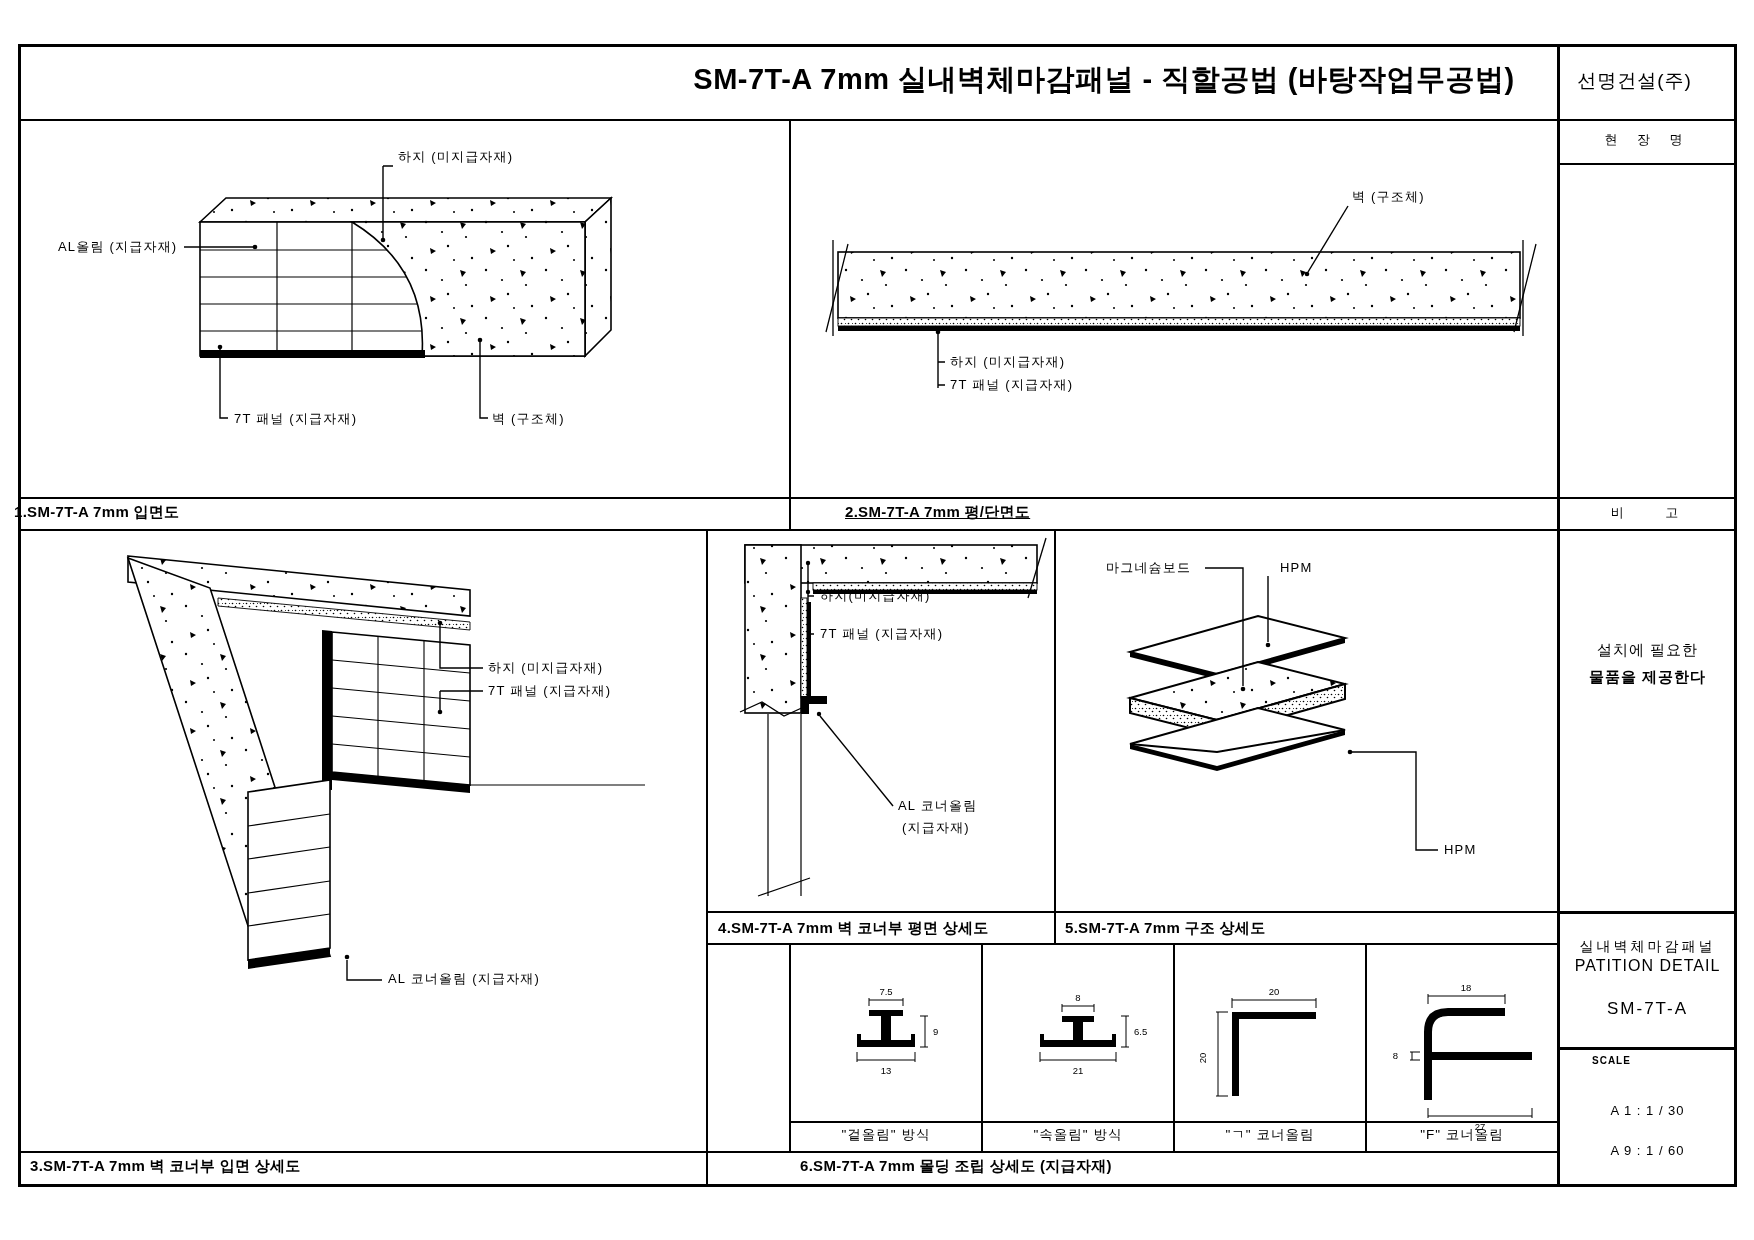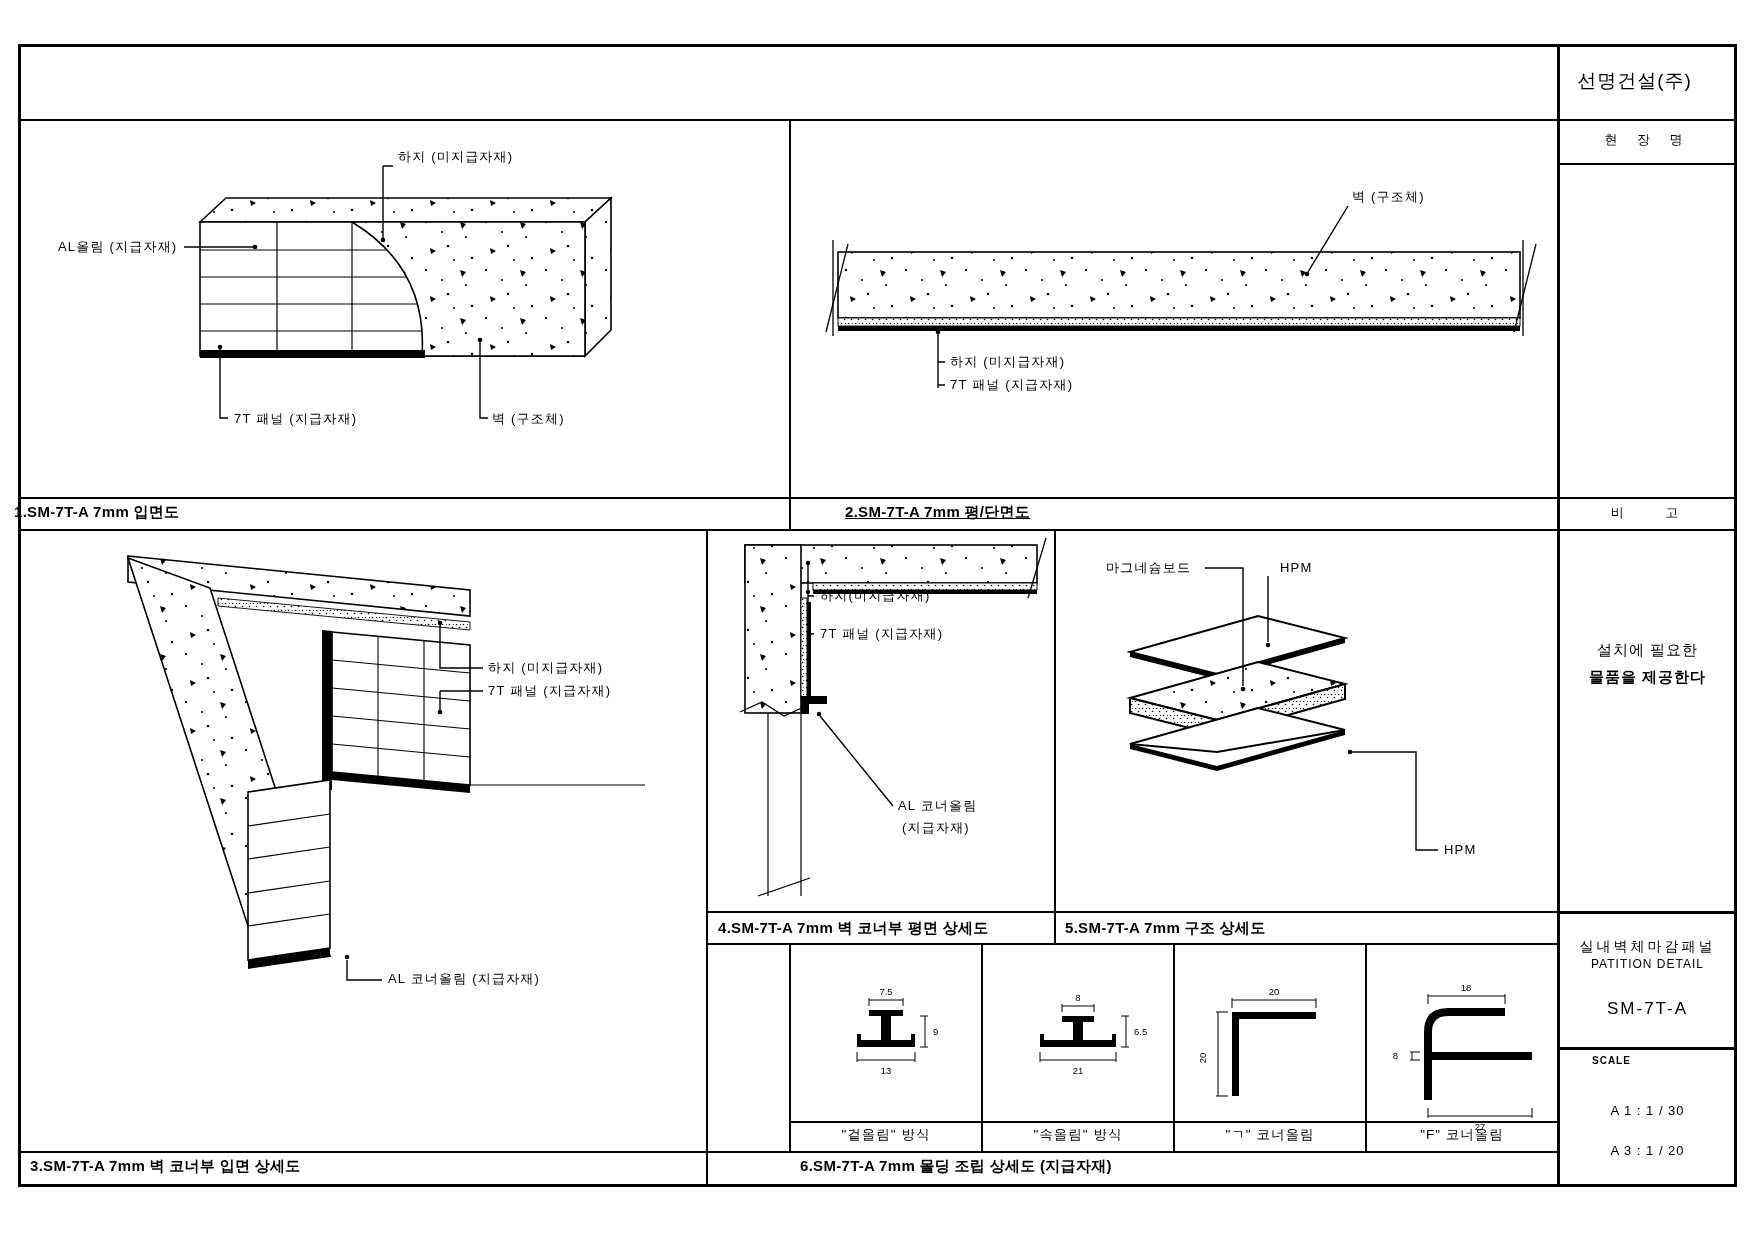--- a/index.html
+++ b/index.html
@@ -231,31 +231,32 @@
   <div class="ln" style="left:789px;top:119px;width:2px;height:412px"></div>
   <div class="ln" style="left:706px;top:529px;width:2px;height:657px"></div>
   <div class="ln" style="left:1054px;top:529px;width:2px;height:416px"></div>
   <div class="ln" style="left:1557px;top:44px;width:3px;height:1143px"></div>
   <div class="ln" style="left:1734px;top:44px;width:3px;height:1143px"></div>
   <div class="ln" style="left:789px;top:943px;width:2px;height:210px"></div>
   <div class="ln" style="left:981px;top:943px;width:2px;height:210px"></div>
   <div class="ln" style="left:1173px;top:943px;width:2px;height:210px"></div>
   <div class="ln" style="left:1365px;top:943px;width:2px;height:210px"></div>
 
+  <div class="main-title">SM-7T-A 7mm 실내벽체마감패널 - 직할공법 (바탕작업무공법)</div>
   <div class="company">선명건설(주)</div>
   <div class="small-hdr" style="top:131px;letter-spacing:8px;">현 장 명</div>
   <div class="small-hdr" style="top:504px;letter-spacing:6px;word-spacing:26px;">비  고</div>
   <div class="note" style="top:641px;">설치에 필요한</div>
   <div class="note" style="top:668px;font-weight:bold;">물품을 제공한다</div>
   <div class="small-hdr" style="top:938px;font-size:14px;letter-spacing:3px;">실내벽체마감패널</div>
-  <div class="small-hdr" style="top:957px;font-size:12px;letter-spacing:1px;">PATITION DETAIL</div>
+  <div class="small-hdr" style="top:957px;font-size:16px;letter-spacing:1px;">PATITION DETAIL</div>
   <div class="small-hdr" style="top:999px;font-size:17px;letter-spacing:2px;">SM-7T-A</div>
   <div style="position:absolute;left:1572px;top:1055px;font-size:10px;font-weight:bold;letter-spacing:1px;margin-left:20px;">SCALE</div>
   <div class="small-hdr" style="top:1103px;letter-spacing:1px;">A 1 : 1 / 30</div>
-  <div class="small-hdr" style="top:1143px;letter-spacing:1px;">A 3 : 1 / 20</div>
+  <div class="small-hdr" style="top:1143px;letter-spacing:1px;">A 9 : 1 / 60</div>
 
   <div class="bartitle" style="left:14px;top:503px;">1.SM-7T-A 7mm 입면도</div>
   <div class="bartitle" style="left:845px;top:503px;text-decoration:underline;">2.SM-7T-A 7mm 평/단면도</div>
   <div class="bartitle" style="left:30px;top:1157px;">3.SM-7T-A 7mm 벽 코너부 입면 상세도</div>
   <div class="bartitle" style="left:718px;top:919px;">4.SM-7T-A 7mm 벽 코너부 평면 상세도</div>
   <div class="bartitle" style="left:1065px;top:919px;">5.SM-7T-A 7mm 구조 상세도</div>
   <div class="bartitle" style="left:800px;top:1157px;">6.SM-7T-A 7mm 몰딩 조립 상세도 (지급자재)</div>
 
   <div class="lbl" style="left:398px;top:150px;">하지 (미지급자재)</div>
   <div class="lbl" style="left:58px;top:240px;">AL올림 (지급자재)</div>

